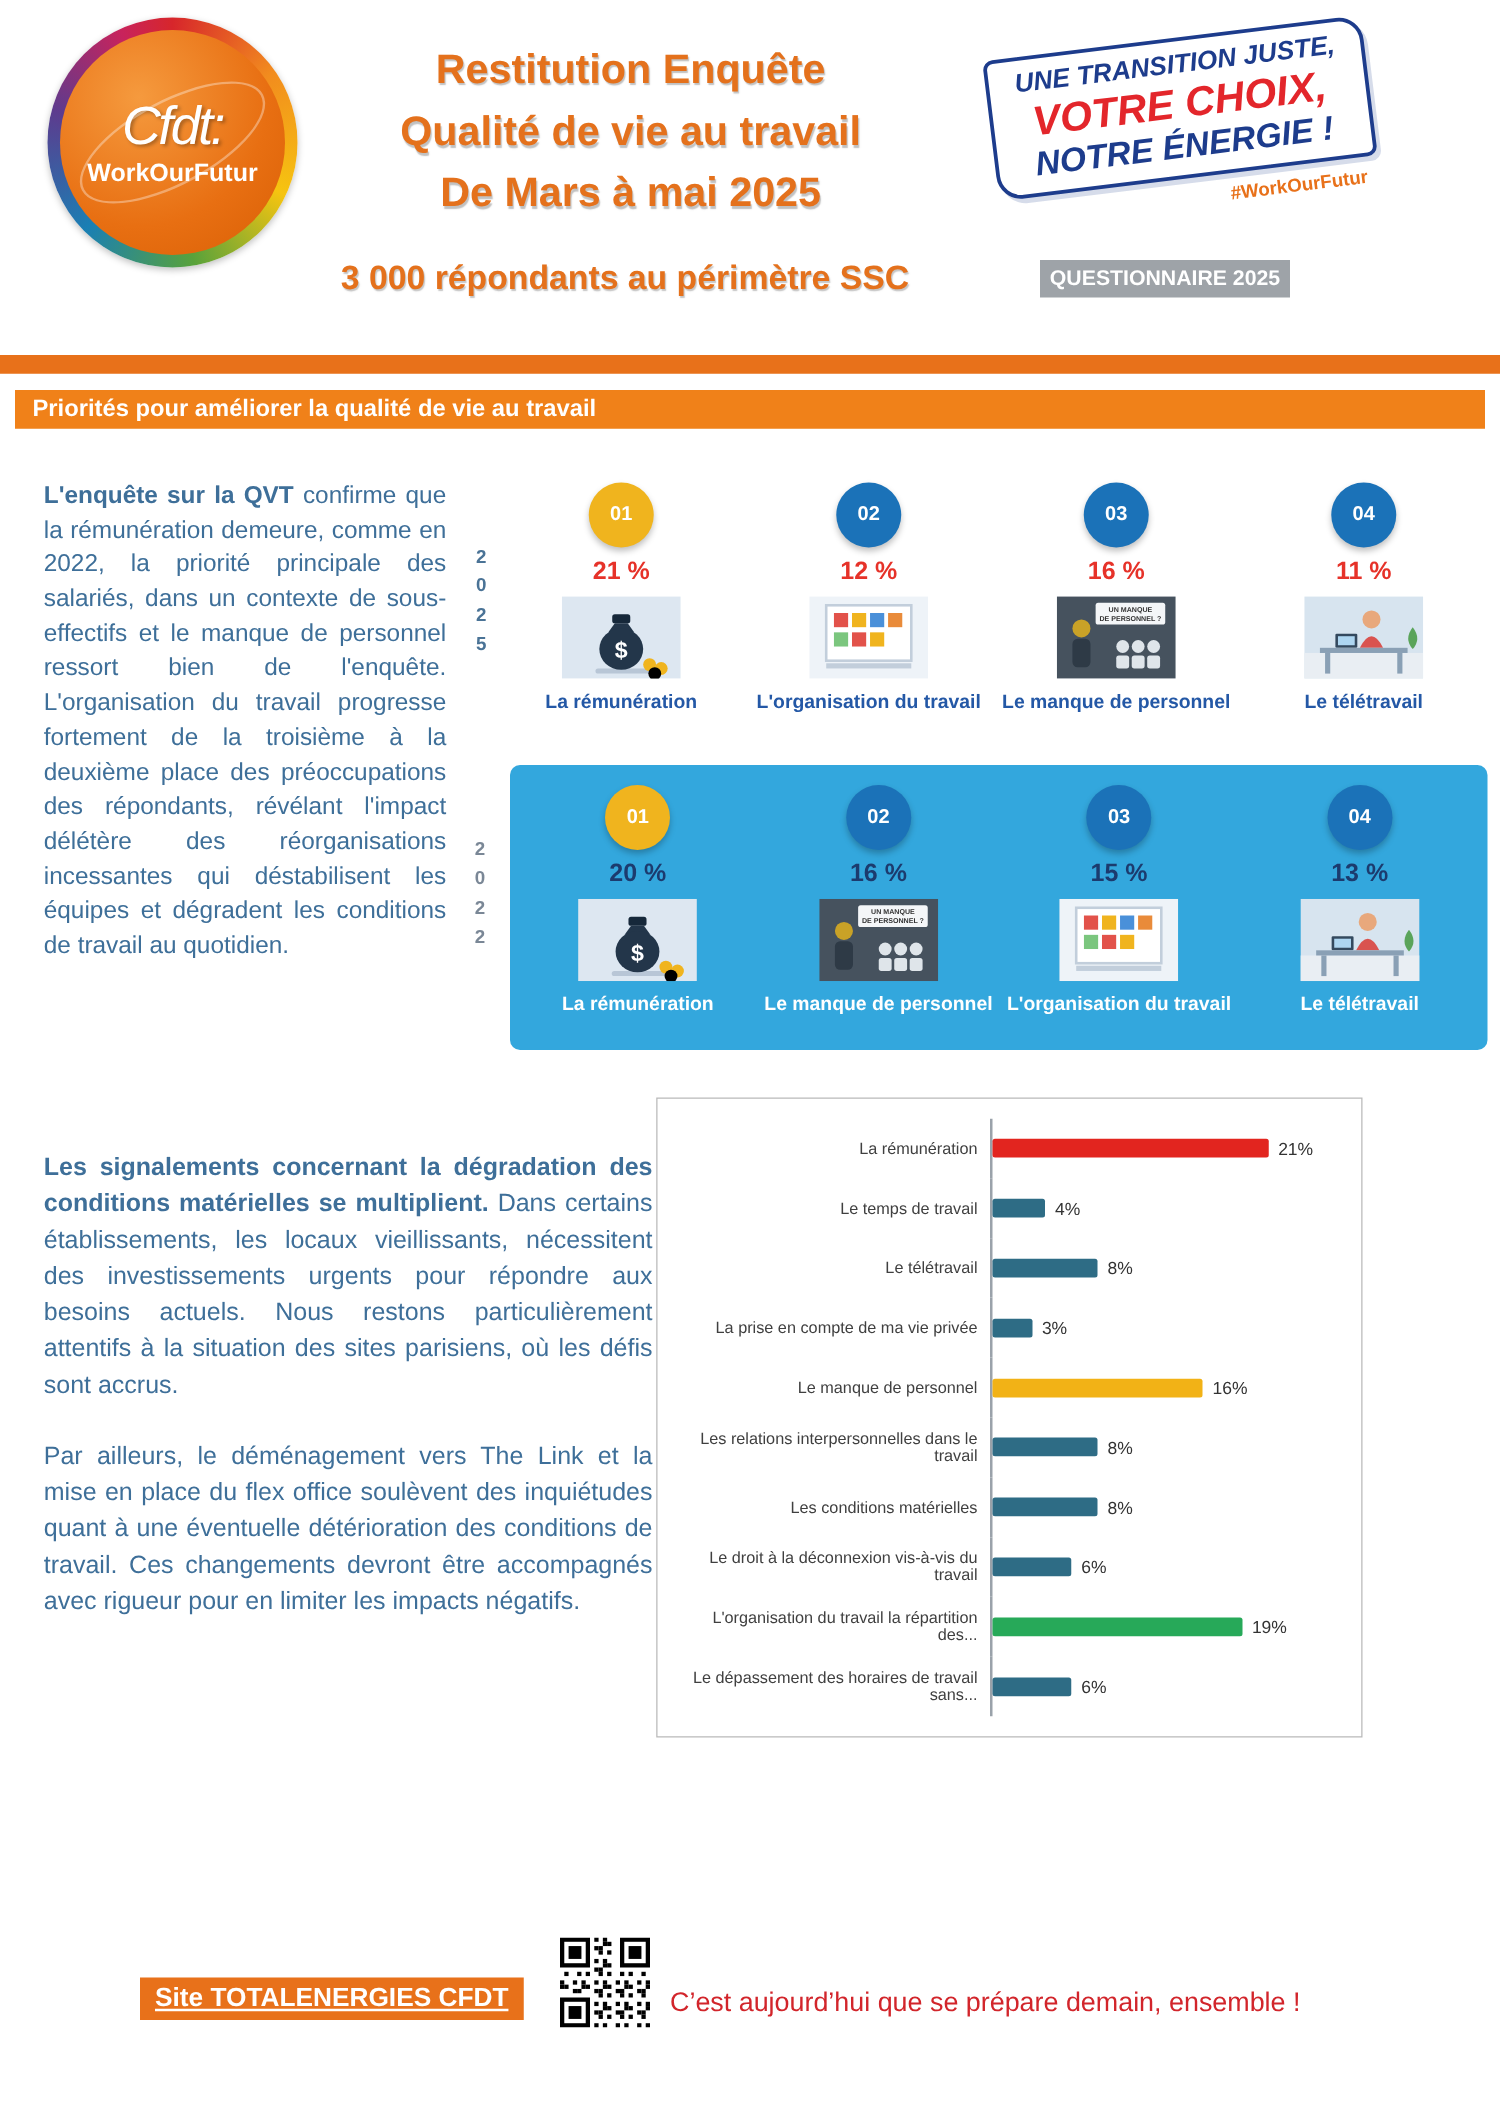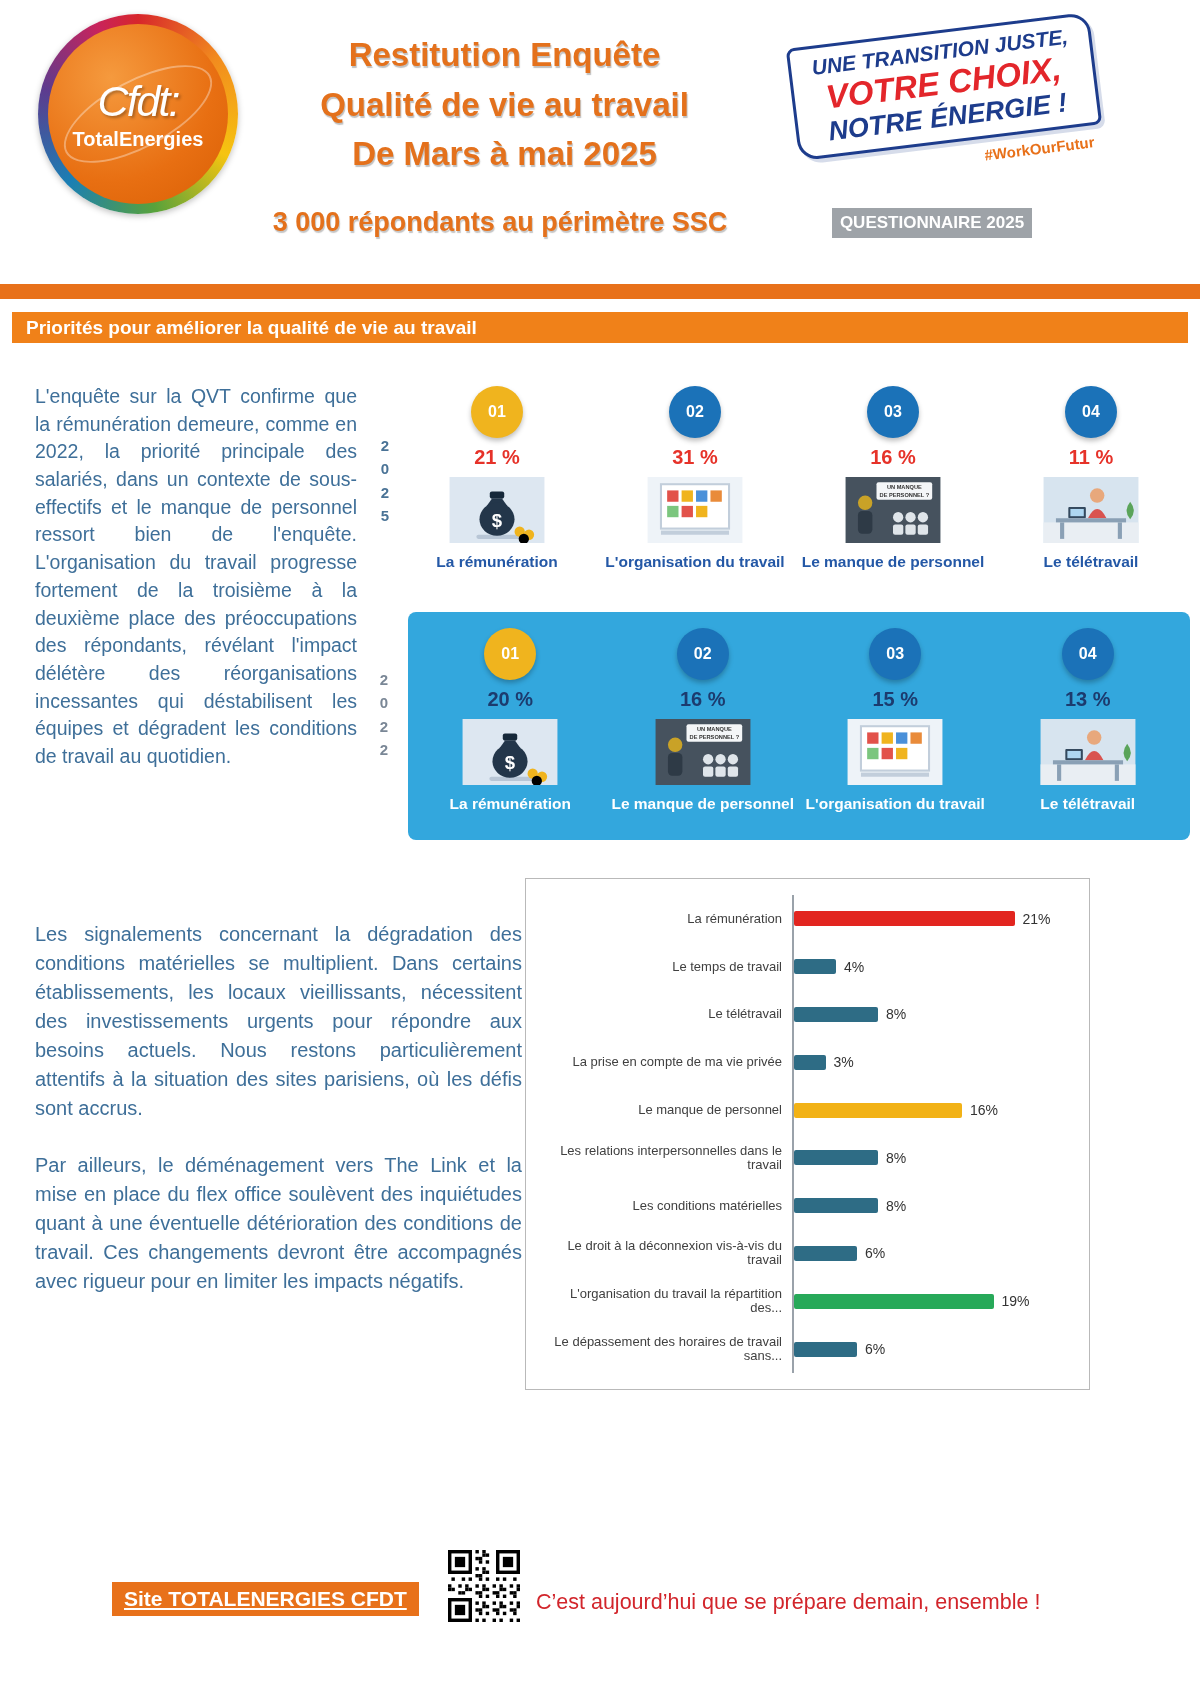--- a/index.html
+++ b/index.html
@@ -37,21 +37,21 @@
   .badge{position:absolute;left:832px;top:208px;width:200px;height:30px;background:#9EA3A8;
         color:#fff;font-weight:bold;font-size:17px;display:flex;align-items:center;justify-content:center}
 
   .divider{position:absolute;left:0;top:284px;width:1200px;height:15px;background:#E8711A}
   .section-bar{position:absolute;left:12px;top:312px;width:1176px;height:31px;background:#F08119;
         color:#fff;font-weight:bold;font-size:19px;line-height:31px;padding-left:14px}
 
   
   .intro{position:absolute;left:35px;top:383px;width:322px;font-size:19.5px;line-height:1.42;
         color:#3E6F99;text-align:justify}
-  .lead{font-weight:normal}
+  .lead{font-weight:bold}
 
   
   .rank-row-2025{position:absolute;left:372px;top:386px;width:818px;display:flex}
   .year-col{width:26px;font-weight:bold;font-size:15px;line-height:1.55;text-align:center;padding-top:48px}
   .year-2025-col{color:#4A7396}
   .rank-items{flex:1;display:flex}
   .rank-item{flex:1;display:flex;flex-direction:column;align-items:center}
   .rank-circle{width:52px;height:52px;border-radius:50%;color:#fff;font-weight:bold;font-size:16px;
         display:flex;align-items:center;justify-content:center;box-shadow:0 3px 5px rgba(0,0,0,.25)}
   .rank-circle.gold{background:#F0B41E}
@@ -92,21 +92,21 @@
         font-size:21.5px;color:#D2252B}
 </style>
 </head>
 <body>
 
 <div class="page">
 
   <div class="logo">
     <div class="logo-inner">
       <div class="logo-brand">Cfdt:</div>
-      <div class="logo-sub">TotalEnergies</div>
+      <div class="logo-sub">WorkOurFutur</div>
     </div>
   </div>
 
   <div class="main-title">
     <div>Restitution Enquête</div>
     <div>Qualité de vie au travail</div>
     <div>De Mars à mai 2025</div>
   </div>
 
   <div class="banner">
@@ -149,21 +149,21 @@
               <text x="46" y="48" font-size="18" fill="#ffffff" text-anchor="middle" font-family="sans-serif" font-weight="bold">$</text>
               <circle cx="68" cy="53" r="5" fill="#f0b41e"></circle>
               <circle cx="77" cy="56" r="5" fill="#f0b41e"></circle>
               <circle cx="72" cy="60" r="5" fill="#e8a githubb"></circle>
             </svg>
           </div>
         <div class="rank-label">La rémunération</div>
       </div>
       <div class="rank-item">
         <div class="rank-circle blue">02</div>
-        <div class="rank-pct">31 %</div>
+        <div class="rank-pct">12 %</div>
         <div class="illus">
             <svg viewBox="0 0 92 64" xmlns="http://www.w3.org/2000/svg">
               <rect width="92" height="64" fill="#eef3f8"></rect>
               <rect x="13" y="7" width="66" height="43" fill="#ffffff" stroke="#c2cedb" stroke-width="2"></rect>
               <rect x="19" y="13" width="11" height="11" fill="#e2524a"></rect>
               <rect x="33" y="13" width="11" height="11" fill="#f0b41e"></rect>
               <rect x="47" y="13" width="11" height="11" fill="#4a90d9"></rect>
               <rect x="61" y="13" width="11" height="11" fill="#e98b3a"></rect>
               <rect x="19" y="28" width="11" height="11" fill="#7bc67e"></rect>
               <rect x="33" y="28" width="11" height="11" fill="#e2524a"></rect>

